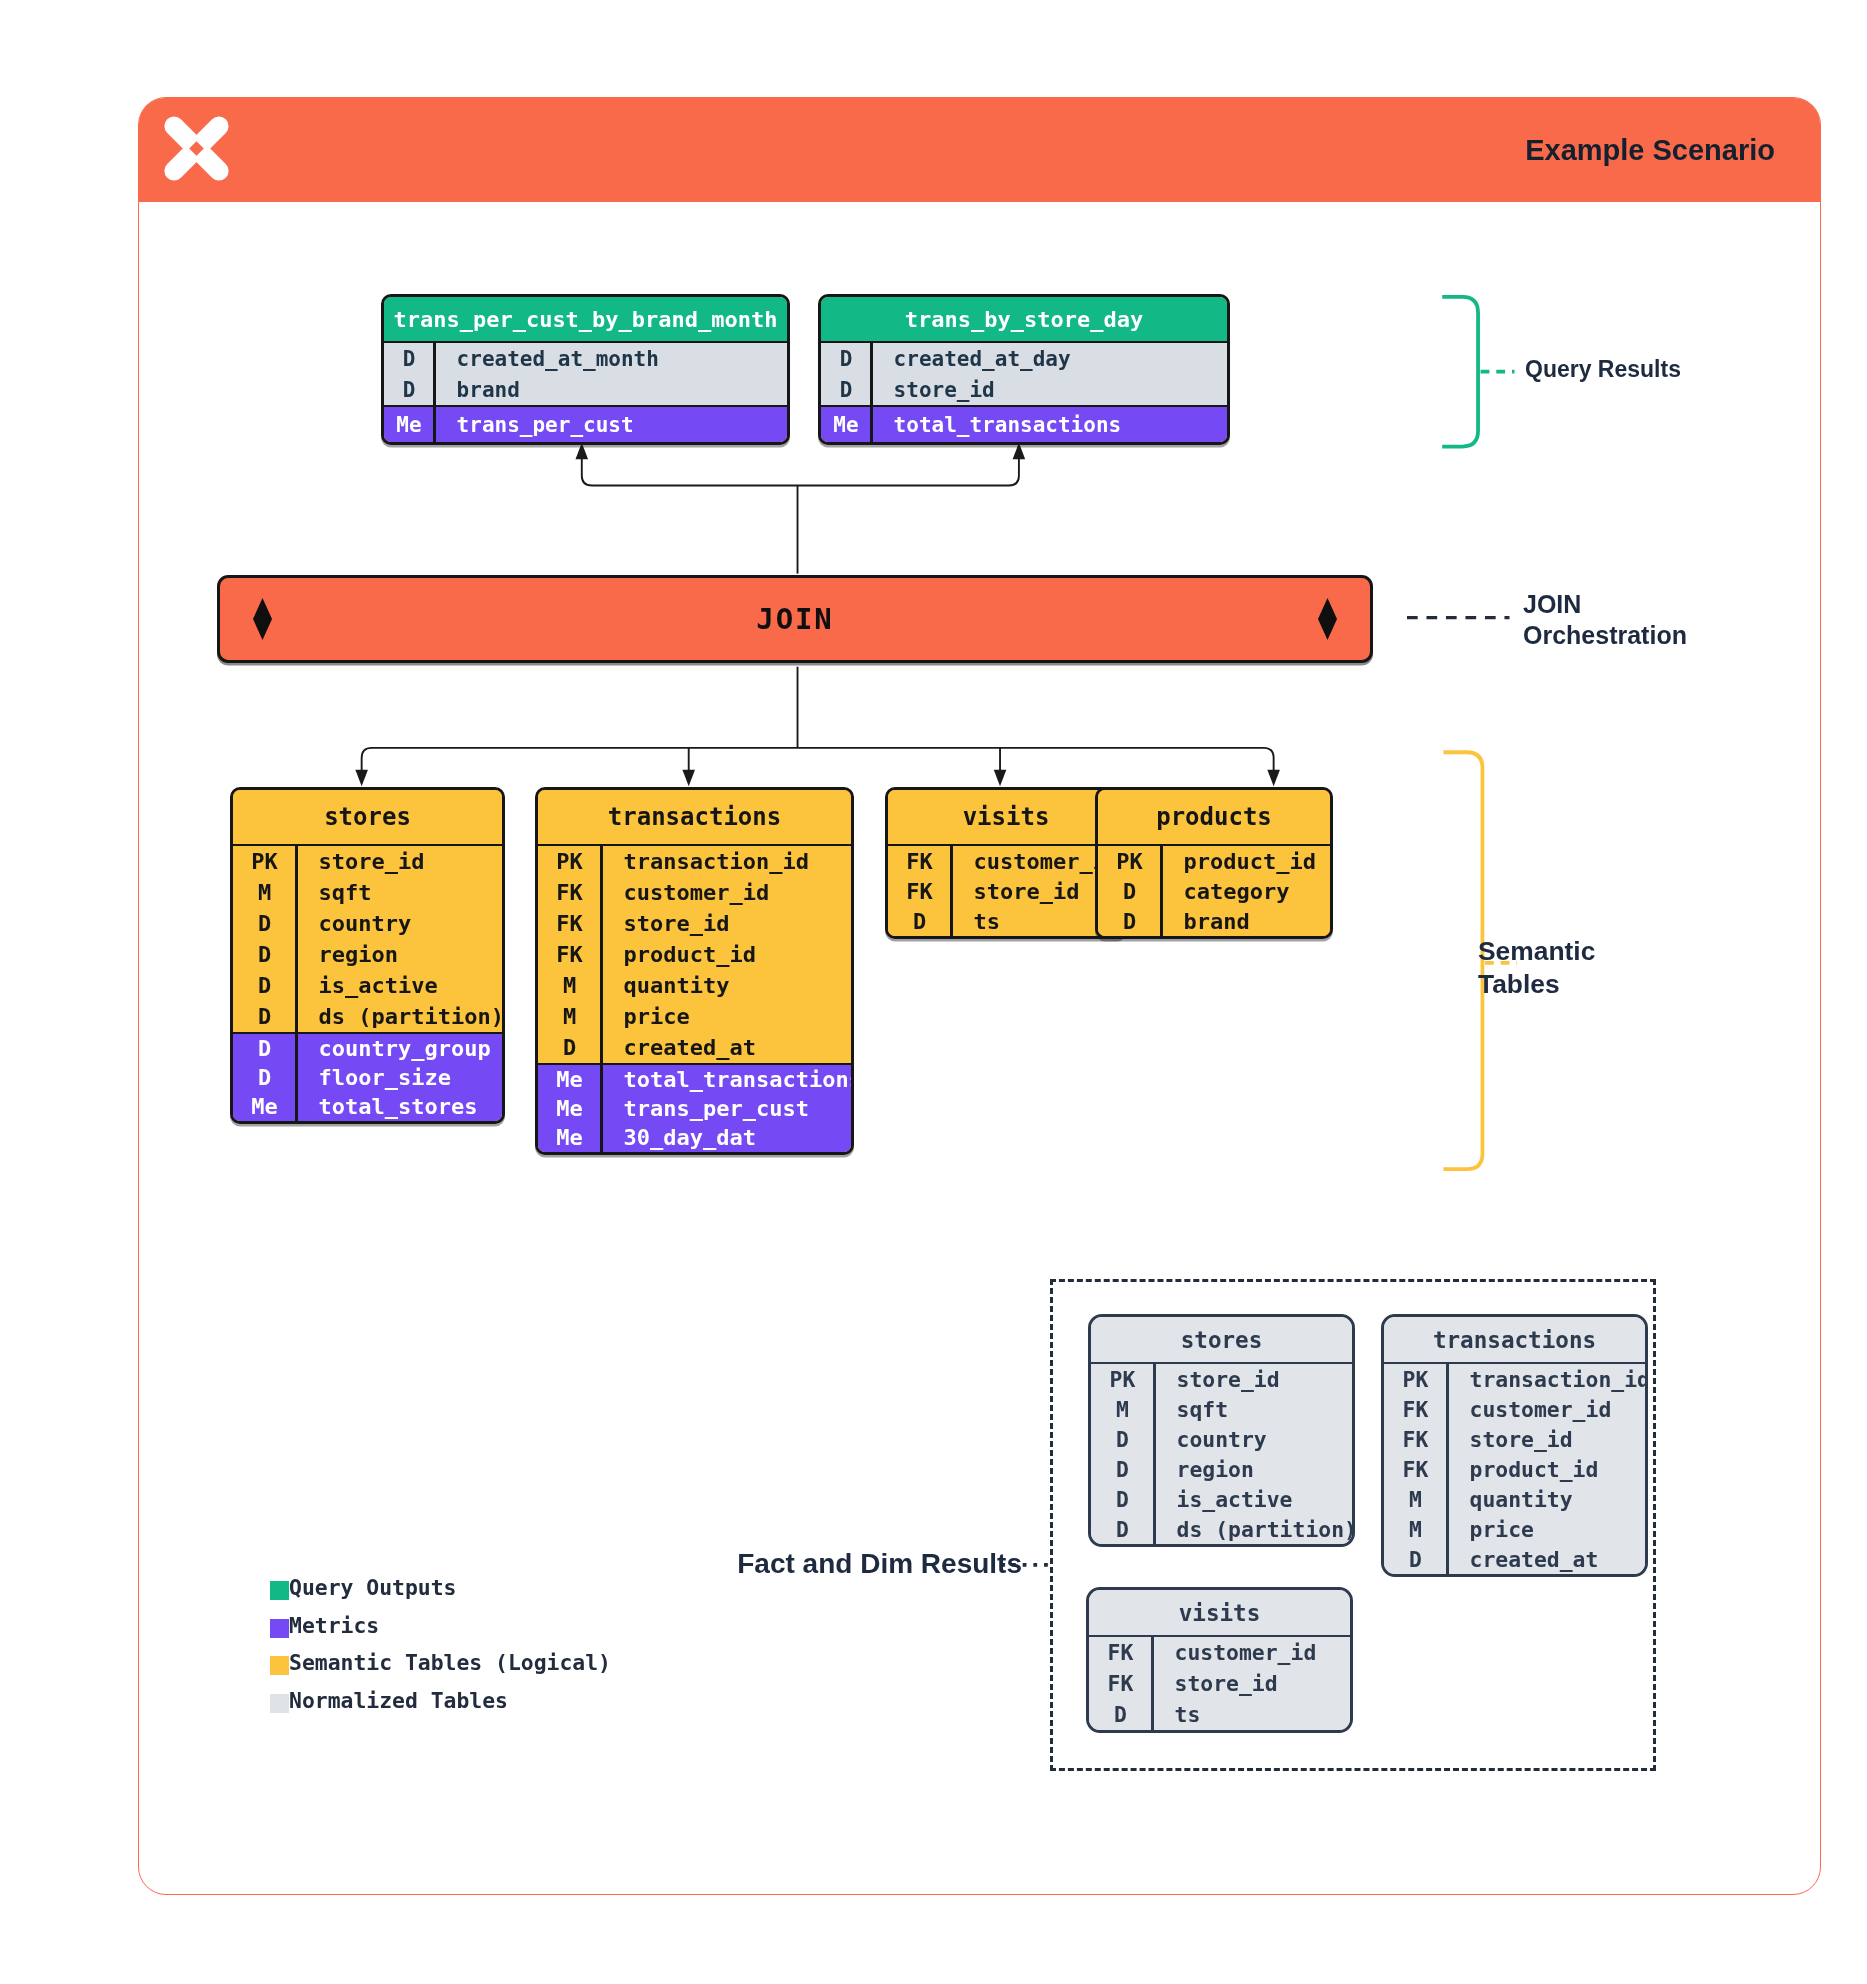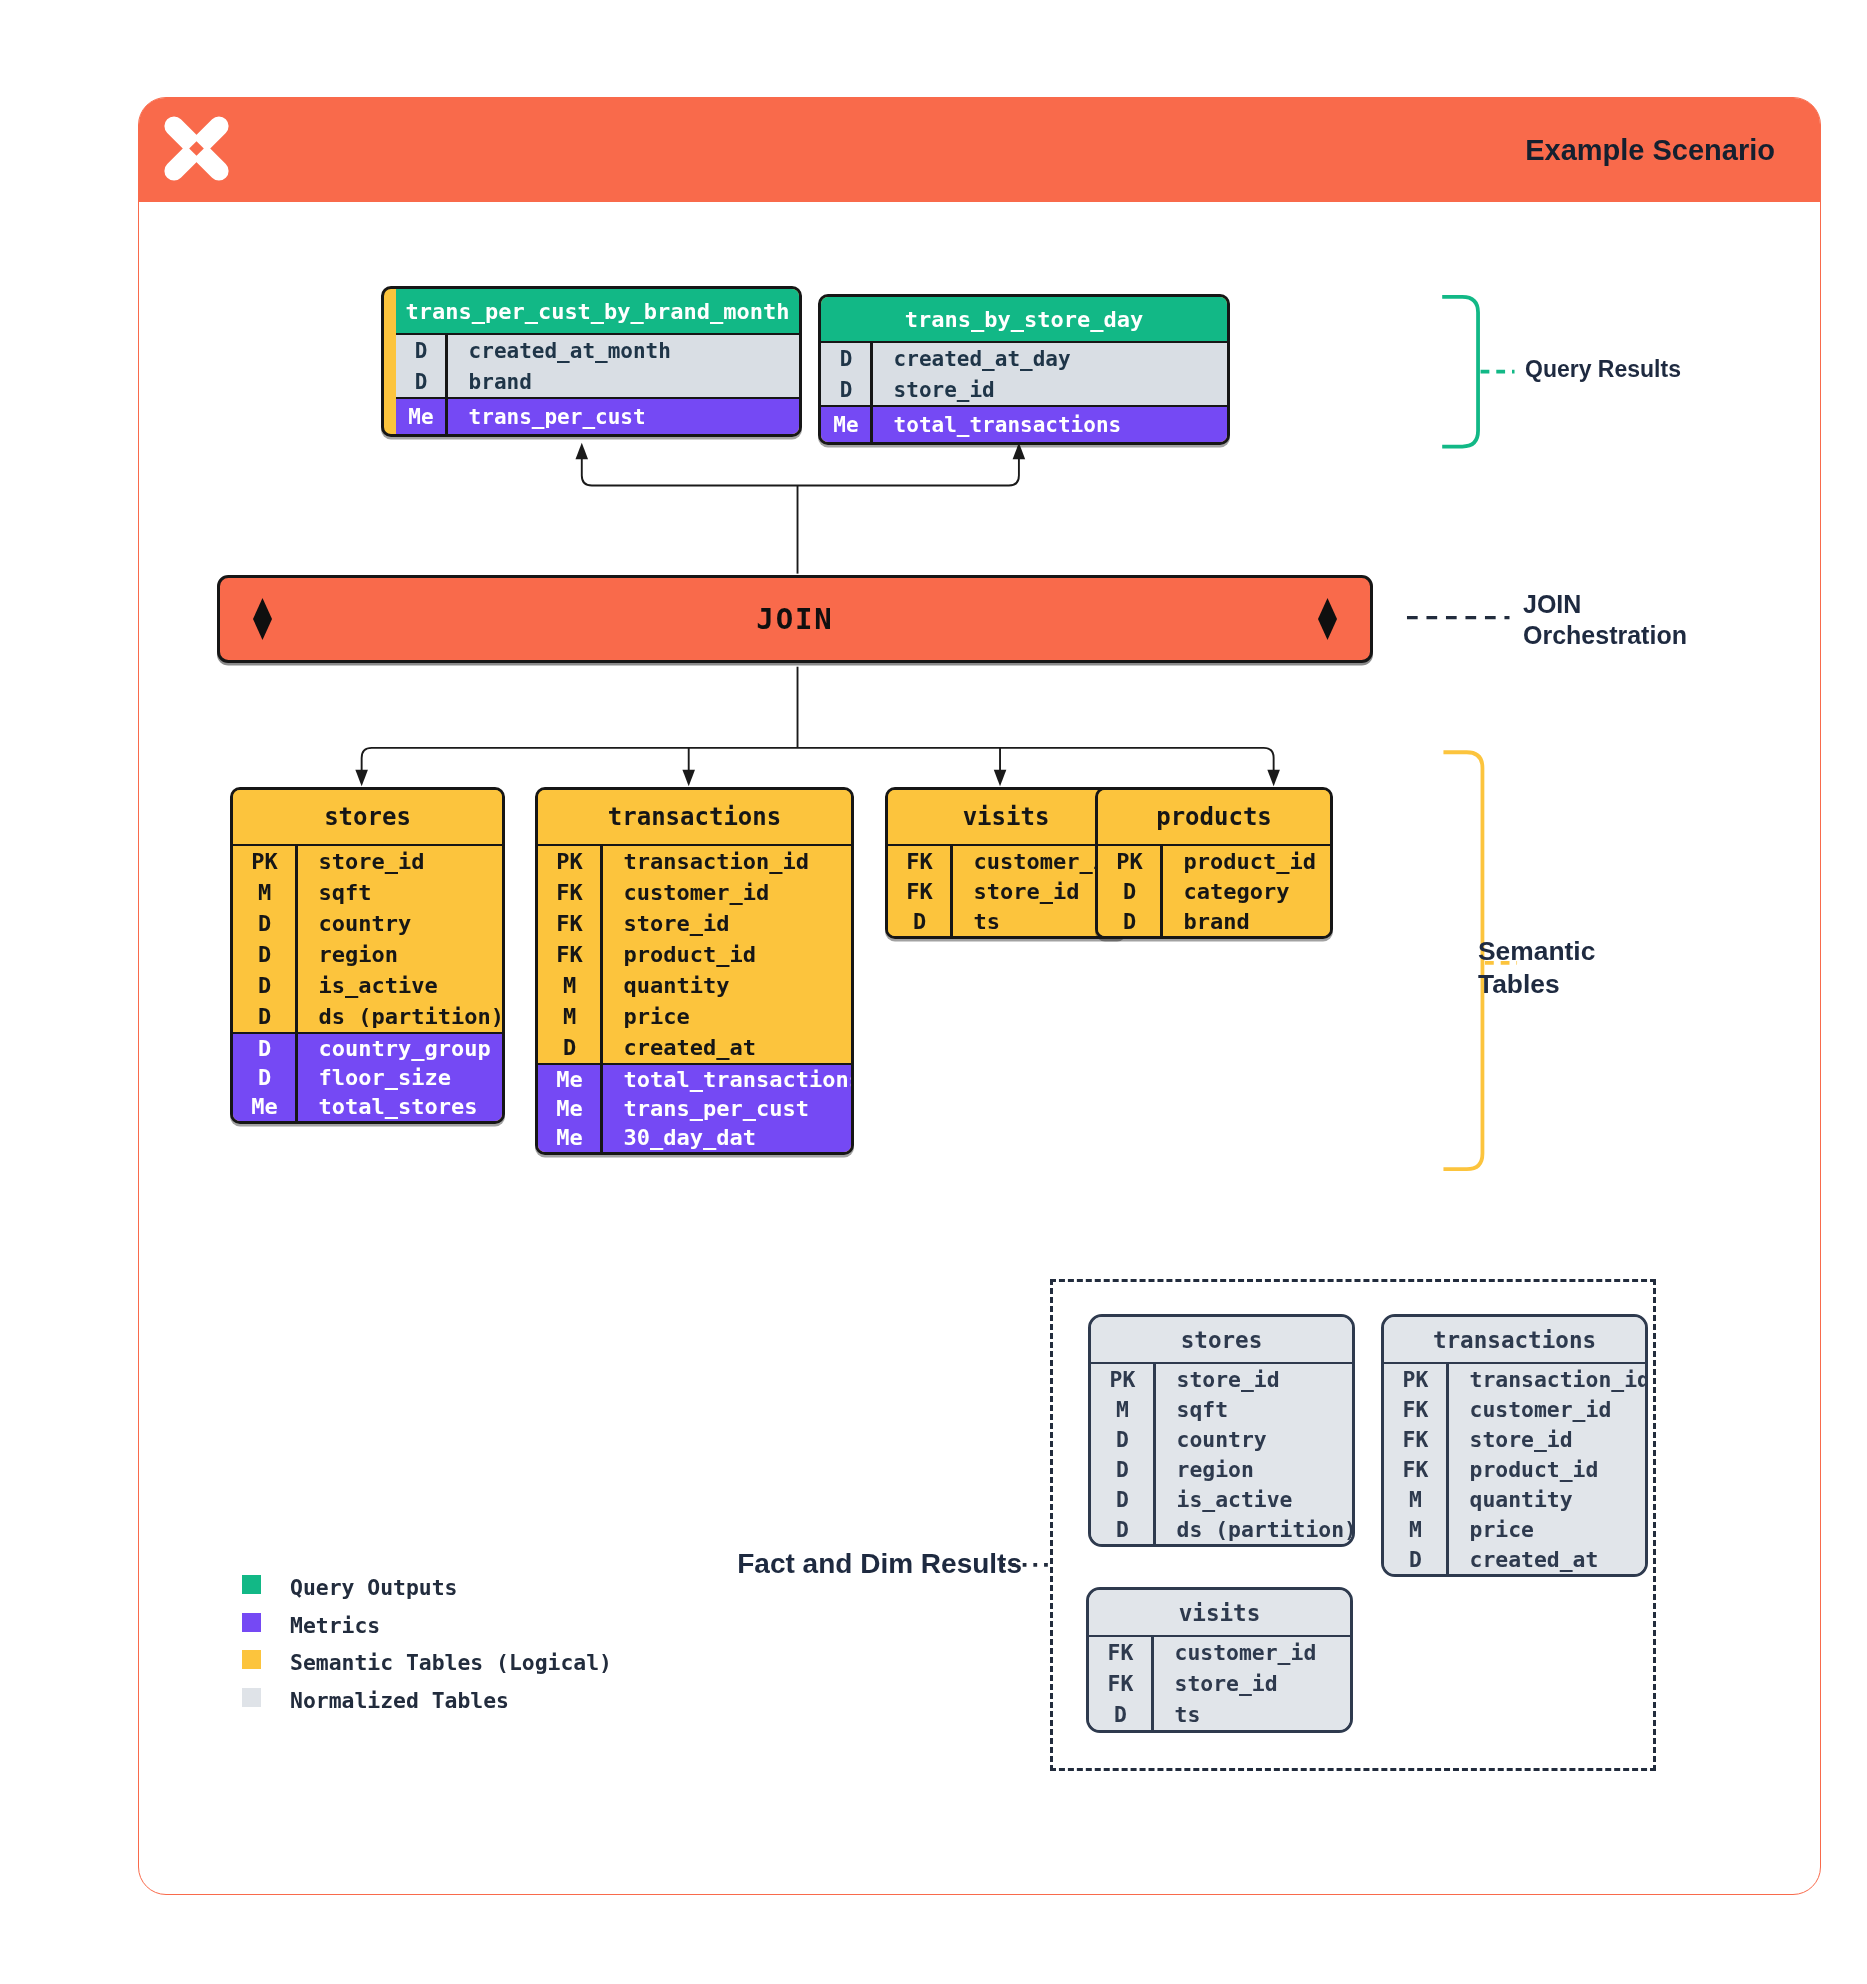--- a/index.html
+++ b/index.html
@@ -59,21 +59,21 @@
   .anno{position:absolute;font-weight:bold;color:#1E2A40;font-family:"Liberation Sans",sans-serif;}
   .anno-qr{left:1525px;top:356px;font-size:23px;}
   .anno-jo{left:1523px;top:589px;font-size:25px;line-height:31px;}
   .anno-st{left:1478px;top:935px;font-size:26.4px;line-height:33px;}
   .anno-fd{left:720px;top:1548px;width:302px;text-align:right;font-size:28px;}
   
   .dashed-box{position:absolute;left:1050px;top:1279px;width:606px;height:492px;
         border:3.1px dashed #222C3D;box-sizing:border-box;}
   
   .legend{position:absolute;left:242px;top:1575px;display:flex;flex-direction:column;gap:12.6px;}
-  .legend-item{display:flex;align-items:flex-start;gap:29px;}
+  .legend-item{display:flex;align-items:flex-end;margin-left:28px;}
   .legend-swatch{width:19px;height:19px;flex:0 0 19px;}
   .legend-label{font-family:"DejaVu Sans Mono",monospace;font-weight:bold;font-size:21.4px;color:#222C3D;white-space:nowrap;}
   
   .overlay{position:absolute;left:0;top:0;pointer-events:none;}
 </style>
 </head>
 <body>
 
 <div class="canvas">
 
@@ -126,21 +126,21 @@
     <g stroke="#FCC43D" fill="none">
       <path d="M2295,1196 H2332 Q2357,1196 2357,1221 V1834 Q2357,1859 2332,1859 H2295" stroke-width="6"></path>
       <path d="M2361,1531 H2412" stroke-width="6" stroke-dasharray="14 11"></path>
     </g>
 
     <g stroke="#222C3D" fill="none">
       <path d="M1592,2488 H1666" stroke-width="6" stroke-dasharray="6 11"></path>
     </g>
   </svg>
 
-  <div class="er-table qt hs-green" style="left:381px;top:286px;width:403px;padding-left:12px;">
+  <div class="er-table qt hs-green" style="left:381px;top:294px;width:403px;">
       <div class="er-head">trans_per_cust_by_brand_month</div>
       <div class="er-body">
         <div class="er-sec sec-gray">
           <div class="er-row">
             <span class="er-key">D</span>
             <span class="er-field">created_at_month</span>
           </div>
           <div class="er-row">
             <span class="er-key">D</span>
             <span class="er-field">brand</span>

